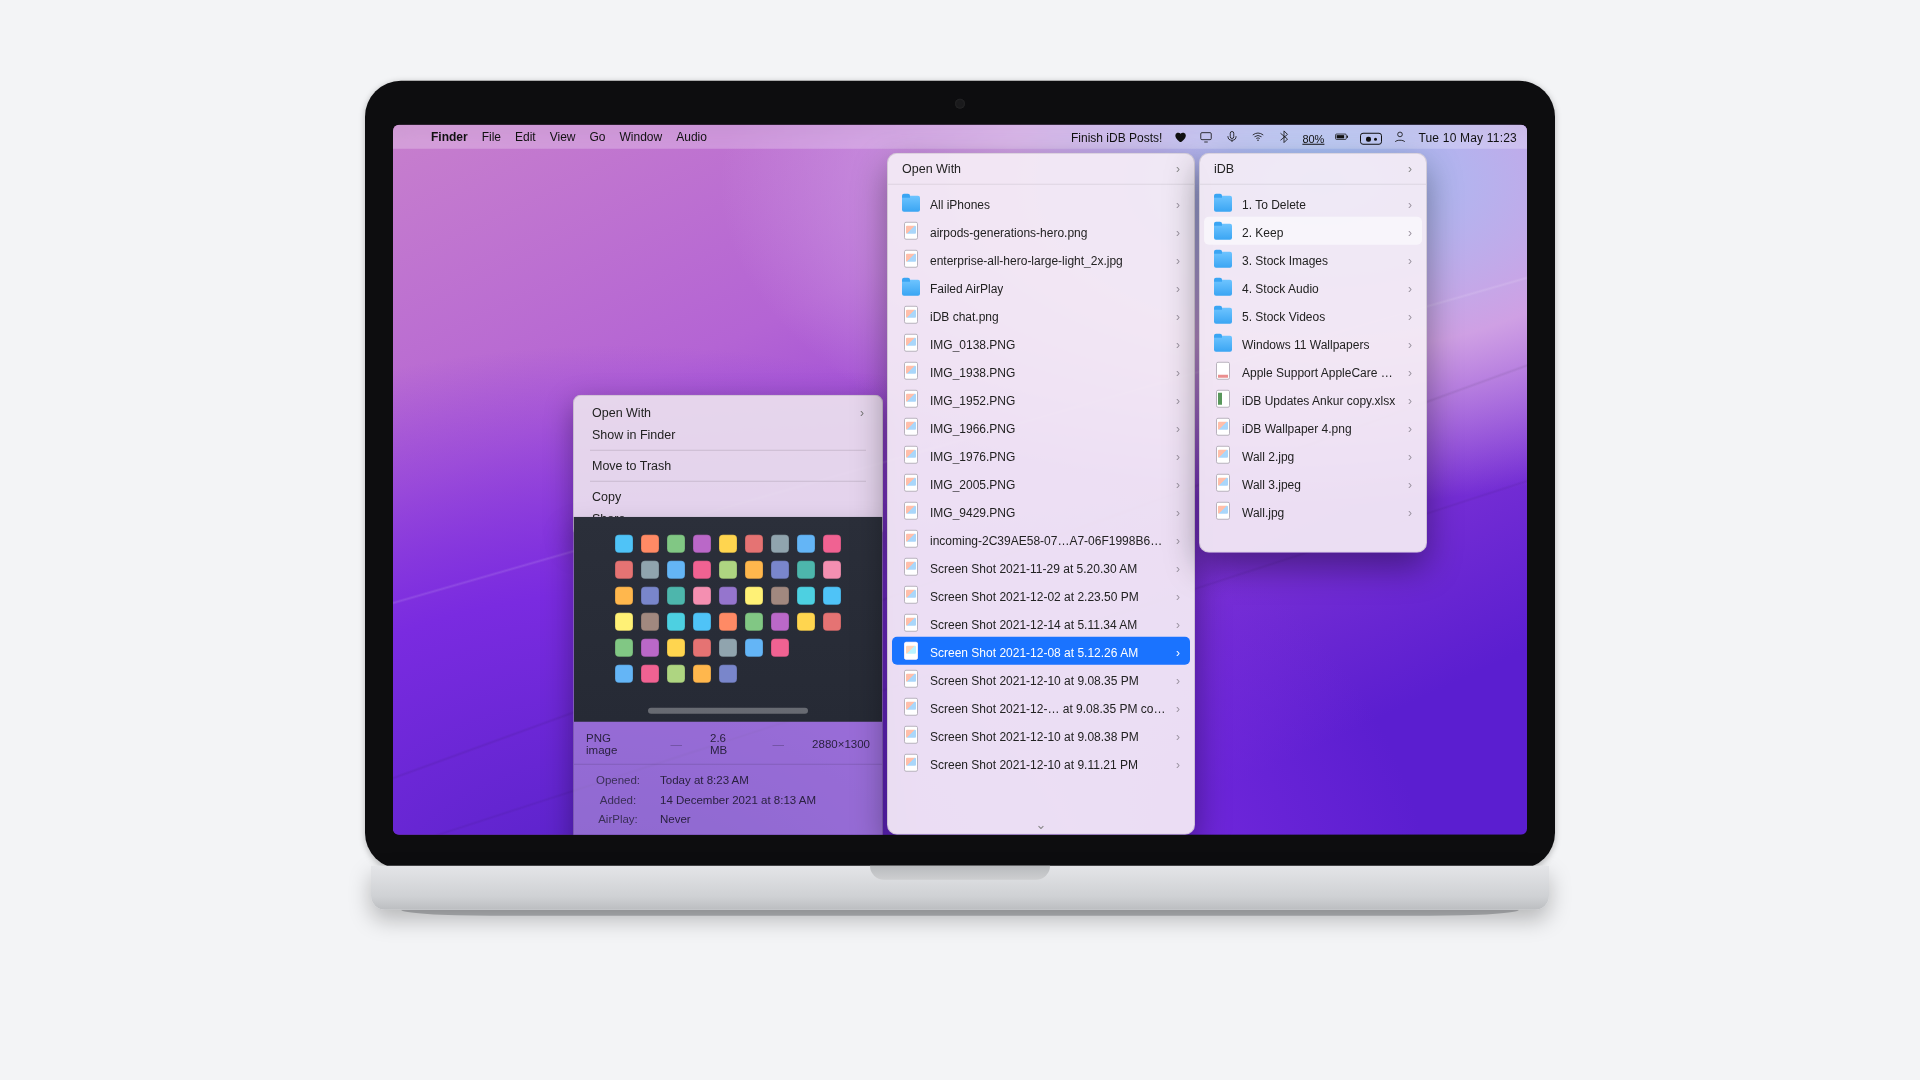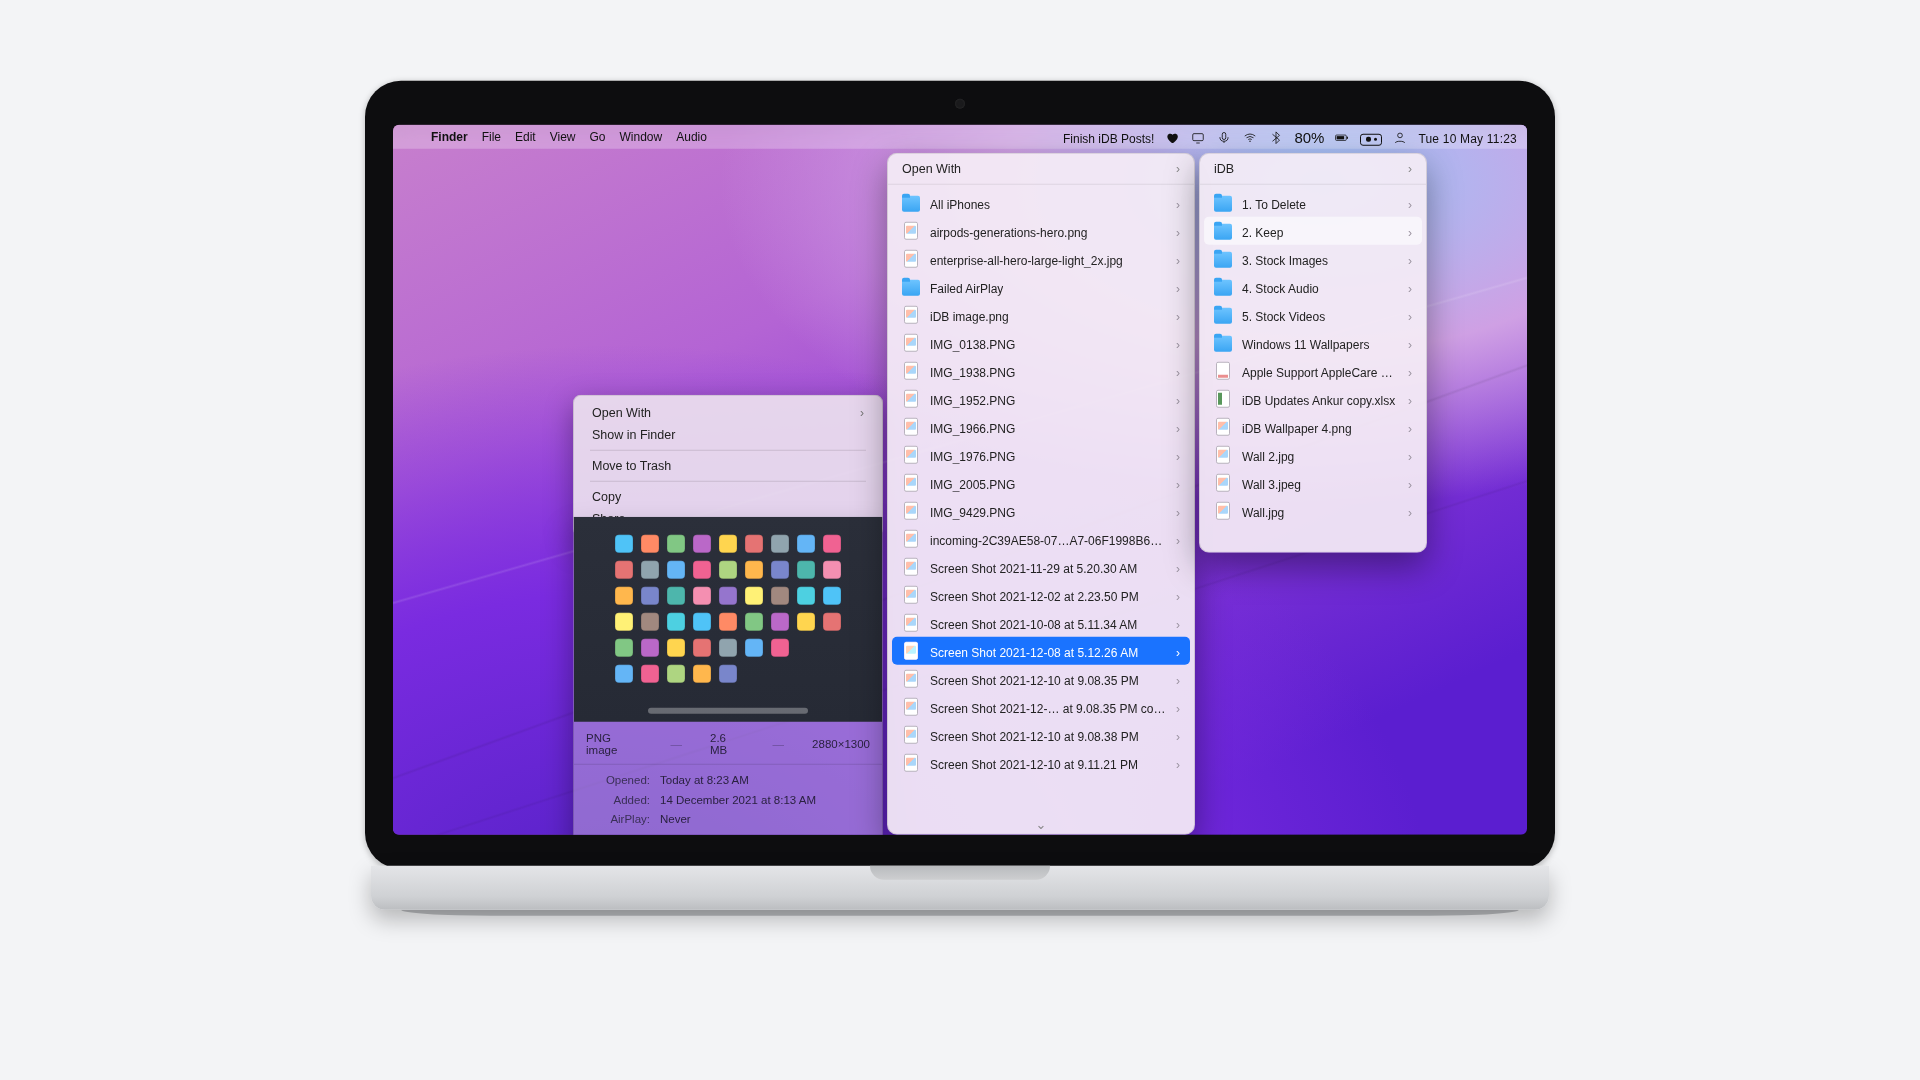--- a/index.html
+++ b/index.html
@@ -101,21 +101,21 @@
   }
   .menubar .apple { font-size: 13px; margin-right: 14px; }
   .menubar-left { display: flex; align-items: center; gap: 14px; }
   .menubar-left .bold { font-weight: 600; }
   .menubar-right {
     margin-left: auto;
     display: flex; align-items: flex-end; gap: 10px;
   }
   .mbi { display:inline-flex; align-items:center; justify-content:center; width:16px; height:16px; }
   .mbi svg { width:14px; height:14px; stroke:#111; fill:none; stroke-width:1.4; }
-  .battpct { font-size:15px; }
+  .battpct { font-size:11px;text-decoration:underline; }
   .clock { font-size:12px; letter-spacing:0.2px;}
   .cc-pill {
     display:inline-flex; gap:3px; align-items:center; justify-content:center;
     width:22px; height:12px; border:1.2px solid #111; border-radius:3px; padding:1px 2px;
   }
   .cc-pill span { width:3px; height:3px; background:#111; border-radius:50%; display:block;}
   .cc-pill span:first-child { width:5px; height:5px; border-radius:2px;}
   
   .ctx {
     position: absolute;
@@ -165,21 +165,21 @@
   .ql-app { width:18px; height:18px; border-radius:4px; }
   .ql-meta {
     padding: 10px 12px 8px 12px;
     color: #2a2140;
     display:flex; gap:28px; align-items:center; 
     border-bottom: 0.5px solid rgba(0,0,0,0.12);
   }
   .ql-meta span:nth-child(even){ opacity:0.4;}
   .ql-info { padding: 6px 12px 12px 12px; }
   .ql-row { display:flex; font-size:11.5px; line-height:1.7;}
-  .ql-row .k { width: 64px; text-align:right; margin-right:10px; color:#3a2f57; }
+  .ql-row .k { width: 64px; text-align:center; margin-right:10px; color:#3a2f57; }
   .ql-row .v { color:#2a2140; }
 
   
   .fcol {
     position:absolute;
     width: 308px;
     background: rgba(244, 236, 245, 0.93);
     border: 0.5px solid var(--mac-menu-border);
     border-radius: 10px;
     box-shadow: 0 14px 34px rgba(0,0,0,0.38);
@@ -449,21 +449,21 @@
                 <div class="label">enterprise-all-hero-large-light_2x.jpg</div>
                 <div class="chev">›</div>
               </div>
               <div class="frow">
                 <div class="fic folder"></div>
                 <div class="label">Failed AirPlay</div>
                 <div class="chev">›</div>
               </div>
               <div class="frow">
                 <div class="fic file png"></div>
-                <div class="label">iDB image.png</div>
+                <div class="label">iDB chat.png</div>
                 <div class="chev">›</div>
               </div>
               <div class="frow">
                 <div class="fic file png"></div>
                 <div class="label">IMG_0138.PNG</div>
                 <div class="chev">›</div>
               </div>
               <div class="frow">
                 <div class="fic file png"></div>
                 <div class="label">IMG_1938.PNG</div>
@@ -504,21 +504,21 @@
                 <div class="label">Screen Shot 2021-11-29 at 5.20.30 AM</div>
                 <div class="chev">›</div>
               </div>
               <div class="frow">
                 <div class="fic file png"></div>
                 <div class="label">Screen Shot 2021-12-02 at 2.23.50 PM</div>
                 <div class="chev">›</div>
               </div>
               <div class="frow">
                 <div class="fic file png"></div>
-                <div class="label">Screen Shot 2021-10-08 at 5.11.34 AM</div>
+                <div class="label">Screen Shot 2021-12-14 at 5.11.34 AM</div>
                 <div class="chev">›</div>
               </div>
               <div class="frow sel">
                 <div class="fic file png"></div>
                 <div class="label">Screen Shot 2021-12-08 at 5.12.26 AM</div>
                 <div class="chev">›</div>
               </div>
               <div class="frow">
                 <div class="fic file png"></div>
                 <div class="label">Screen Shot 2021-12-10 at 9.08.35 PM</div>

